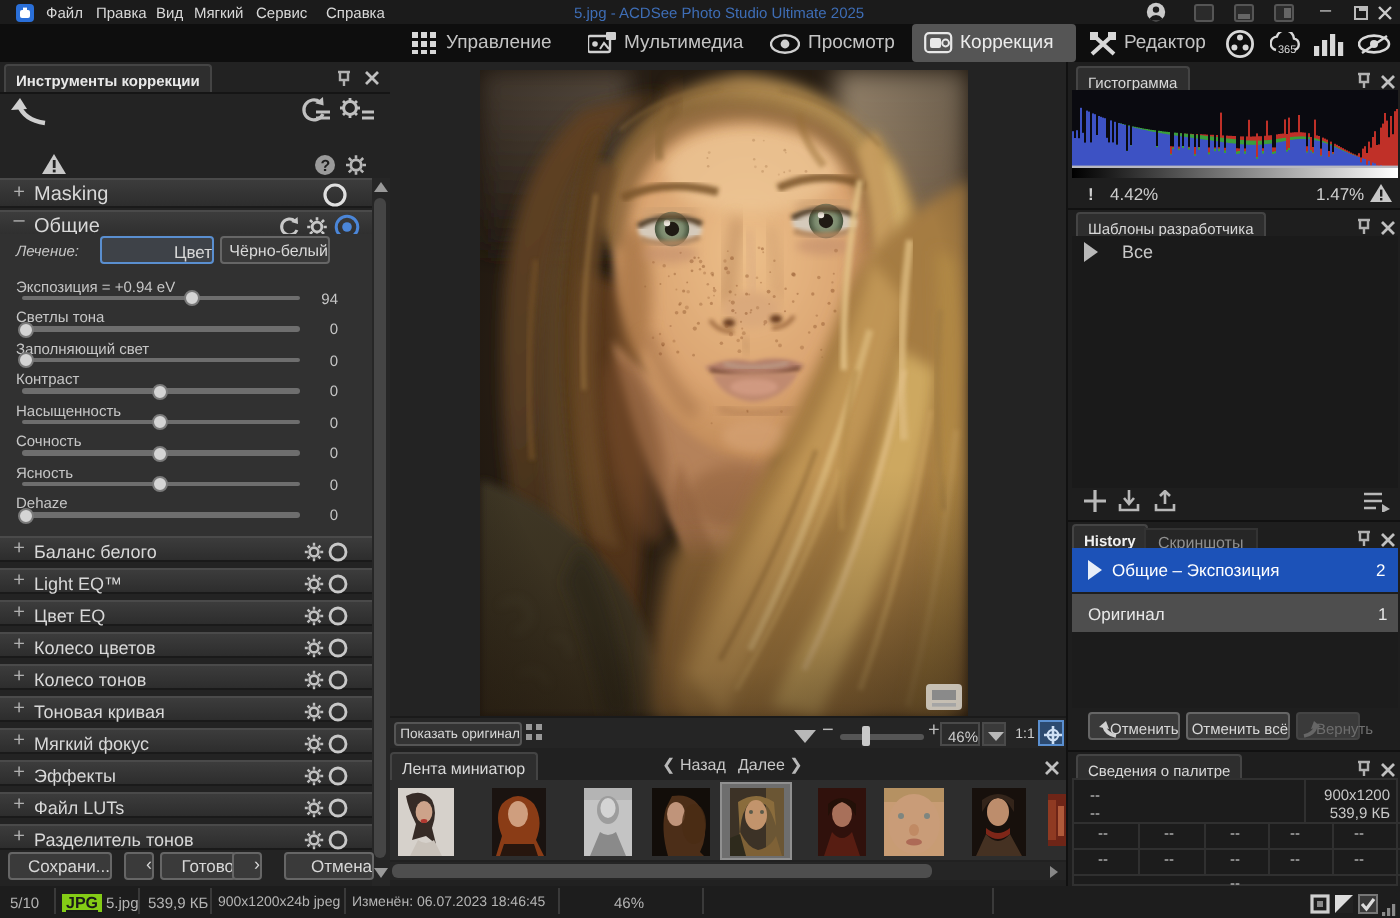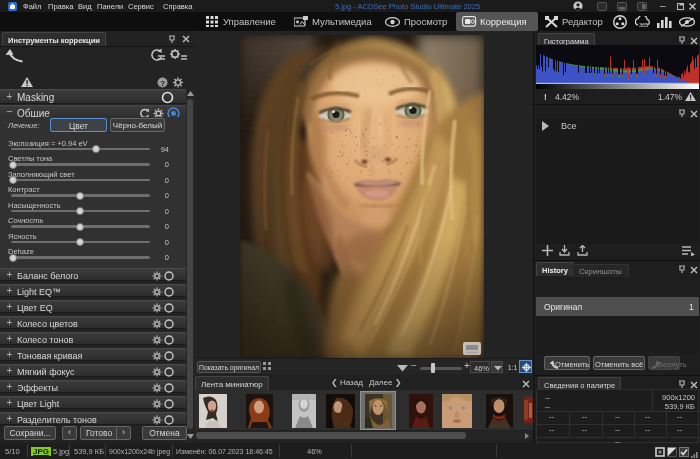--- a/index.html
+++ b/index.html
@@ -1,21 +1,21 @@
 <!DOCTYPE html>
 <html><head><meta charset="utf-8">
 <style>
 *{margin:0;padding:0;box-sizing:border-box;}
 html,body{width:700px;height:459px;overflow:hidden;background:#1a1a1a;font-family:"Liberation Sans",sans-serif;}
 .abs{position:absolute;}
 #app{position:relative;width:700px;height:459px;background:#1e1e1e;color:#c8c8c8;}
 
 #menubar{left:0;top:0;width:700px;height:12px;background:#1b1b1b;font-size:7.5px;color:#d8d8d8;}
 #menubar .mi{position:absolute;top:2px;}
-#title{color:#3e6db5;font-size:7.5px;margin-left:48px;}
+#title{color:#3e6db5;font-size:7.5px;}
 
 .winbtn{position:absolute;top:2px;color:#bbb;font-size:8px;}
 
 #tabbar{left:0;top:12px;width:700px;height:19px;background:#0e0e0e;color:#c4c4c4;font-size:9.5px;}
 .tab{position:absolute;top:0;height:19px;line-height:19px;white-space:nowrap;}
 .tabactive{background:#555555;border-radius:2px;color:#ececec;}
 
 #leftpanel{left:0;top:31px;width:195px;height:412px;background:#232323;}
 #rightpanel{left:533px;top:31px;width:167px;height:412px;background:#1e1e1e;border-left:1px solid #111;}
 #center{left:195px;top:31px;width:338px;height:412px;background:#232323;}
@@ -28,35 +28,35 @@
 .ptab{position:absolute;left:2px;top:1px;height:14px;background:#2e2e2e;border:1px solid #444;border-bottom:none;border-radius:2px 2px 0 0;font-size:7.5px;color:#e8e8e8;font-weight:bold;padding:3px 5px 0 5px;}
 
 .sect{position:absolute;left:0;width:195px;height:15px;background:linear-gradient(#3c3c3c,#2d2d2d);border-top:1px solid #4a4a4a;border-bottom:1px solid #1a1a1a;font-size:9px;color:#d8d8d8;}
 .sect .pm{position:absolute;left:5px;top:1px;width:9px;height:9px;color:#b0b0b0;font-size:10px;line-height:9px;text-align:center;}
 .sect .nm{position:absolute;left:17px;top:1.5px;}
 
 .slbl{position:absolute;font-size:7.5px;color:#c6c6c6;}
 .strack{position:absolute;height:2.5px;background:#6e6e6e;border-radius:2px;}
 .sthumb{position:absolute;width:8px;height:8px;border-radius:50%;background:#d4d4d4;border:1px solid #7a7a7a;}
 .sval{position:absolute;font-size:7.5px;color:#c6c6c6;}
-.btn{position:absolute;background:#3a3a3a;border:1px solid #666;border-radius:2px;color:#d8d8d8;text-align:center;}
+.btn{position:absolute;background:#3a3a3a;border:1px solid #666;border-radius:2px;color:#d8d8d8;text-align:right;}
 svg{display:block;}
 </style></head>
 <body>
 <div id="app">
   <div id="menubar" class="abs">
     <svg class="abs" style="left:8px;top:2px" width="9" height="9">
         <rect x="0" y="0" width="9" height="9" rx="2" fill="#2a6fd8"></rect>
         <rect x="2" y="3" width="5" height="4" rx="1" fill="#fff"></rect>
         <rect x="3.5" y="1.8" width="2" height="1.5" fill="#fff"></rect>
       </svg>
     <span class="mi" style="left:23px">Файл</span>
     <span class="mi" style="left:48px">Правка</span>
     <span class="mi" style="left:78px">Вид</span>
-    <span class="mi" style="left:97px">Панели</span>
+    <span class="mi" style="left:97px">Мягкий</span>
     <span class="mi" style="left:128px">Сервис</span>
     <span class="mi" style="left:163px">Справка</span>
     <span class="mi abs" id="title" style="left:287px">5.jpg - ACDSee Photo Studio Ultimate 2025</span>
     <svg class="abs" style="left:573px;top:1px" width="10" height="10">
         <circle cx="5" cy="5" r="4.6" fill="#c9c9c9"></circle>
         <circle cx="5" cy="3.8" r="1.6" fill="#1b1b1b"></circle>
         <path d="M1.7 8.2 Q5 4.8 8.3 8.2 L7 9.4 3 9.4Z" fill="#1b1b1b"></path>
       </svg>
     <svg class="abs" style="left:597px;top:2px" width="50" height="9">
       <rect x="0.5" y="0.5" width="9" height="8" rx="1" fill="#2b2b2b" stroke="#555"></rect>
@@ -653,21 +653,21 @@
       <div class="sthumb" style="left:9px;top:145.0px;"></div>
       <div class="sval" style="left:155px;top:144.5px;width:14px;text-align:right">0</div>
       <div class="slbl" style="left:8px;top:154px;">Контраст</div>
       <div class="strack" style="left:11px;top:163px;width:139px;"></div>
       <div class="sthumb" style="left:76px;top:160.5px;"></div>
       <div class="sval" style="left:155px;top:160px;width:14px;text-align:right">0</div>
       <div class="slbl" style="left:8px;top:169.5px;">Насыщенность</div>
       <div class="strack" style="left:11px;top:178.5px;width:139px;"></div>
       <div class="sthumb" style="left:76px;top:176.0px;"></div>
       <div class="sval" style="left:155px;top:175.5px;width:14px;text-align:right">0</div>
-      <div class="slbl" style="left:8px;top:185px;font-style:italic;">Сочность</div>
+      <div class="slbl" style="left:8px;top:185px;">Сочность</div>
       <div class="strack" style="left:11px;top:194px;width:139px;"></div>
       <div class="sthumb" style="left:76px;top:191.5px;"></div>
       <div class="sval" style="left:155px;top:191px;width:14px;text-align:right">0</div>
       <div class="slbl" style="left:8px;top:200.5px;">Ясность</div>
       <div class="strack" style="left:11px;top:209.5px;width:139px;"></div>
       <div class="sthumb" style="left:76px;top:207.0px;"></div>
       <div class="sval" style="left:155px;top:206.5px;width:14px;text-align:right">0</div>
       <div class="slbl" style="left:8px;top:216px;">Dehaze</div>
       <div class="strack" style="left:11px;top:225px;width:139px;"></div>
       <div class="sthumb" style="left:9px;top:222.5px;"></div>
@@ -772,21 +772,21 @@
           <g stroke="#c0c0c0" stroke-width="1.2">
             <path d="M5 0.4 v1.5 M5 8.1 v1.5 M0.4 5 h1.5 M8.1 5 h1.5 M1.8 1.8 l1.1 1.1 M7.1 7.1 l1.1 1.1 M8.2 1.8 l-1.1 1.1 M2.9 7.1 l-1.1 1.1"></path>
           </g>
         </svg>
       <svg class="abs" style="left:164px;top:2px" width="10" height="10">
           <circle cx="5" cy="5" r="4" fill="none" stroke="#c8c8c8" stroke-width="1.4"></circle>
         </svg>
     </div>
     <div class="sect" style="top:365px;width:186px;height:13px;">
       <div class="pm">+</div>
-        <div class="nm">Цвет Light</div>
+        <div class="nm">Файл LUTs</div>
       <svg class="abs" style="left:152px;top:2px" width="11" height="10">
           <circle cx="5" cy="5" r="2.2" fill="none" stroke="#c0c0c0" stroke-width="1.3"></circle>
           <g stroke="#c0c0c0" stroke-width="1.2">
             <path d="M5 0.4 v1.5 M5 8.1 v1.5 M0.4 5 h1.5 M8.1 5 h1.5 M1.8 1.8 l1.1 1.1 M7.1 7.1 l1.1 1.1 M8.2 1.8 l-1.1 1.1 M2.9 7.1 l-1.1 1.1"></path>
           </g>
         </svg>
       <svg class="abs" style="left:164px;top:2px" width="10" height="10">
           <circle cx="5" cy="5" r="4" fill="none" stroke="#c8c8c8" stroke-width="1.4"></circle>
         </svg>
     </div>
@@ -1417,20 +1417,21 @@
       <span class="abs" style="left:13px;top:0">4.42%</span>
       <span class="abs" style="left:116px;top:0">1.47%</span>
       <svg class="abs" style="left:143px;top:0" width="11" height="9">
           <path d="M5.5 0 L11 9 L0 9 Z" fill="#c8c8c8"></path>
           <rect x="5" y="2.8" width="1.2" height="3.5" fill="#1e1e1e"></rect>
           <rect x="5" y="7" width="1.2" height="1.2" fill="#1e1e1e"></rect>
         </svg>
     </div>
 
     <div class="abs" style="left:0;top:73px;width:166px;height:1px;background:#111;"></div>
+    <div class="ptab" style="left:4px;top:75px;font-weight:normal;color:#d8d8d8">Шаблоны разработчика</div>
     <svg class="abs" style="left:144px;top:78px" width="8" height="9">
         <path d="M1 1 h6 M2 1 v4 h4 v-4 M4 5 v3" stroke="#b0b0b0" stroke-width="1.2" fill="none"></path>
       </svg>
     <svg class="abs" style="left:156px;top:79px" width="8" height="8">
         <path d="M1 1 L7 7 M7 1 L1 7" stroke="#c0c0c0" stroke-width="1.4"></path>
       </svg>
     <div class="abs" style="left:2px;top:87px;width:163px;height:126px;background:#1a1a1a;">
       <svg class="abs" style="left:5px;top:3px" width="8" height="10">
           <path d="M1 0 L8 5 L1 10 Z" fill="#b8b8b8"></path>
         </svg>
@@ -1457,20 +1458,27 @@
 
     <div class="abs" style="left:0;top:229px;width:166px;height:1px;background:#111;"></div>
     <div class="ptab" style="left:2px;top:231px;color:#f0f0f0">History</div>
     <div class="abs" style="left:38px;top:233px;font-size:8px;color:#909090;background:#262626;border:1px solid #333;border-bottom:none;padding:1.5px 6px;">Скриншоты</div>
     <svg class="abs" style="left:144px;top:234px" width="8" height="9">
         <path d="M1 1 h6 M2 1 v4 h4 v-4 M4 5 v3" stroke="#b0b0b0" stroke-width="1.2" fill="none"></path>
       </svg>
     <svg class="abs" style="left:156px;top:235px" width="8" height="8">
         <path d="M1 1 L7 7 M7 1 L1 7" stroke="#c0c0c0" stroke-width="1.4"></path>
       </svg>
+    <div class="abs" style="left:2px;top:243px;width:163px;height:22px;background:#1c52b8;color:#fff;font-size:8.5px;">
+      <svg class="abs" style="left:7px;top:6px" width="8" height="10">
+          <path d="M1 0 L8 5 L1 10 Z" fill="#e8eef8"></path>
+        </svg>
+      <span class="abs" style="left:20px;top:6px">Общие – Экспозиция</span>
+      <span class="abs" style="left:152px;top:6px">2</span>
+    </div>
     <div class="abs" style="left:2px;top:266px;width:163px;height:19px;background:#4e4e4e;color:#e8e8e8;font-size:8.5px;">
       <span class="abs" style="left:8px;top:5px">Оригинал</span>
       <span class="abs" style="left:153px;top:5px">1</span>
     </div>
     <div class="abs" style="left:2px;top:285px;width:163px;height:38px;background:#1c1c1c;"></div>
     <div class="btn" style="left:10px;top:325px;width:46px;height:14px;font-size:7.5px;padding-top:2.5px;"><svg class="abs" style="left:3px;top:3px" width="11" height="9">
           <path d="M10 8 Q5 7 4 3" fill="none" stroke="#d0d0d0" stroke-width="1.8"></path>
           <path d="M1.5 3.5 L5 0.5 L6.5 4.5 Z" fill="#d0d0d0"></path>
         </svg><span style="margin-left:10px">Отменить</span></div>
     <div class="btn" style="left:59px;top:325px;width:52px;height:14px;font-size:7.5px;padding-top:2.5px;">Отменить всё</div>

